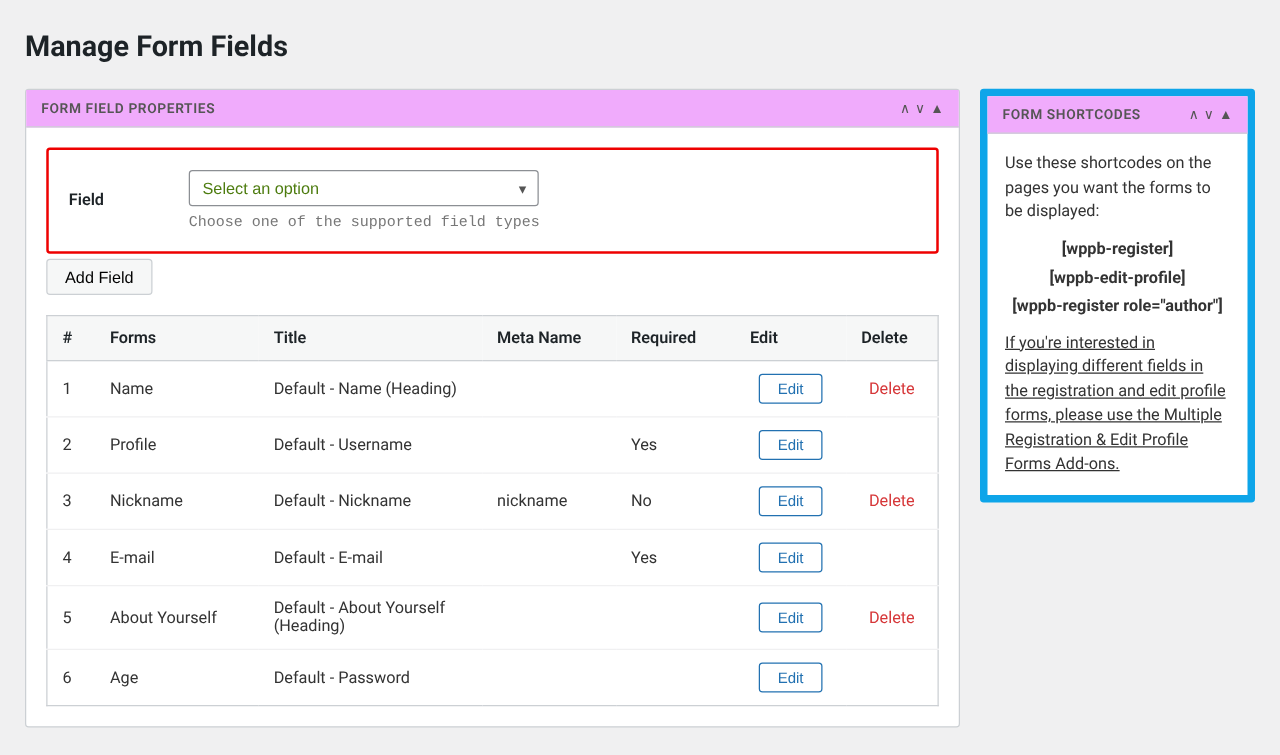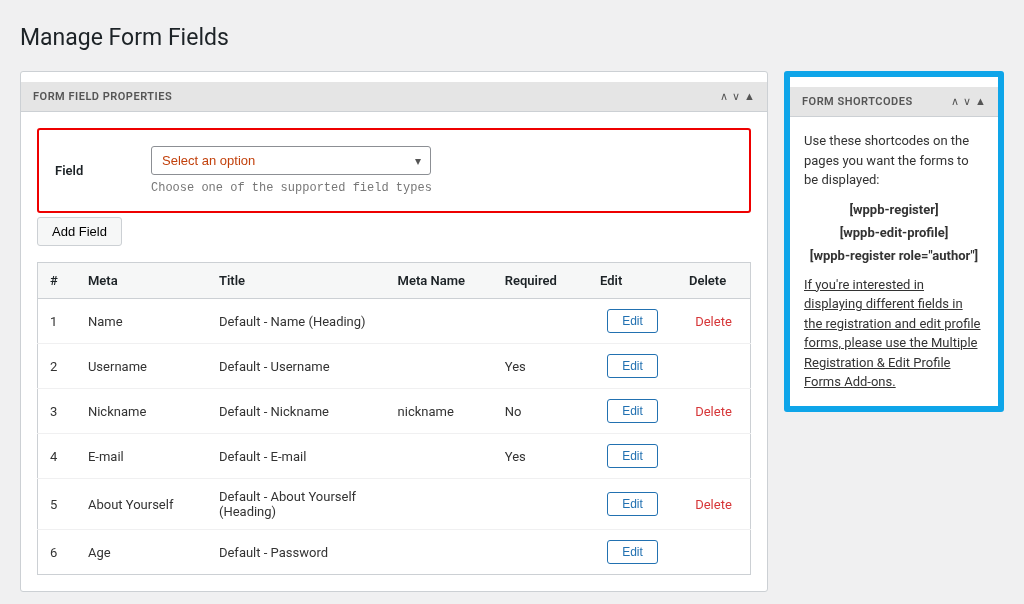--- a/index.html
+++ b/index.html
@@ -8,21 +8,21 @@
       background: #f0f0f1;
       font-size: 13px;
       color: #333;
     }
     .page-wrapper {
       padding: 24px 20px;
       min-height: 604px;
     }
     .page-title {
       font-size: 23px;
-      font-weight: 400;
+      font-weight: 700;
       color: #1d2327;
       margin-bottom: 20px;
     }
     .main-layout {
       display: flex;
       gap: 16px;
       align-items: flex-start;
     }
     .left-panel {
       flex: 1;
@@ -34,22 +34,21 @@
       width: 220px;
       background: #fff;
       border: 6px solid #0ea5e9;
       border-radius: 3px;
     }
     .panel-header {
       display: flex;
       justify-content: space-between;
       padding: 8px 12px;
       border-bottom: 1px solid #ccd0d4;
-      background: #e5e5e5;
-      margin-top: 10px;
+      background: #f0abfc;
     }
     .panel-header-title {
       font-size: 11px;
       font-weight: 600;
       text-transform: uppercase;
       color: #555;
       letter-spacing: 0.5px;
     }
     .panel-header-controls {
       display: flex;
@@ -90,21 +89,21 @@
       display: inline-block;
       width: 280px;
     }
     .select-wrapper select {
       width: 100%;
       padding: 6px 28px 6px 10px;
       border: 1px solid #8c8f94;
       border-radius: 3px;
       background: #fff;
       font-size: 13px;
-      color: #c2410c;
+      color: #4d7c0f;
       appearance: none;
       -webkit-appearance: none;
       cursor: pointer;
     }
     .select-wrapper::after {
       content: '▾';
       position: absolute;
       right: 10px;
       top: 50%;
       transform: translateY(-50%);
@@ -233,21 +232,21 @@
         </div>
 
         
         <button class="add-field-btn">Add Field</button>
 
         
         <table class="fields-table">
           <thead>
             <tr>
               <th class="col-num">#</th>
-              <th class="col-title">Meta</th>
+              <th class="col-title">Forms</th>
               <th class="col-type">Title</th>
               <th class="col-meta">Meta Name</th>
               <th class="col-required">Required</th>
               <th class="col-edit">Edit</th>
               <th class="col-delete">Delete</th>
             </tr>
           </thead>
           <tbody id="table-body">
           <tr>
       <td>1</td>
@@ -257,21 +256,21 @@
       <td></td>
       <td style="text-align:center">
         <button class="edit-btn">Edit</button>
       </td>
       <td style="text-align:center">
         <a class="delete-link">Delete</a>
       </td>
     </tr>
               <tr>
       <td>2</td>
-      <td>Username</td>
+      <td>Profile</td>
       <td>Default - Username</td>
       <td></td>
       <td>Yes</td>
       <td style="text-align:center">
         <button class="edit-btn">Edit</button>
       </td>
       <td style="text-align:center">
         
       </td>
     </tr>

